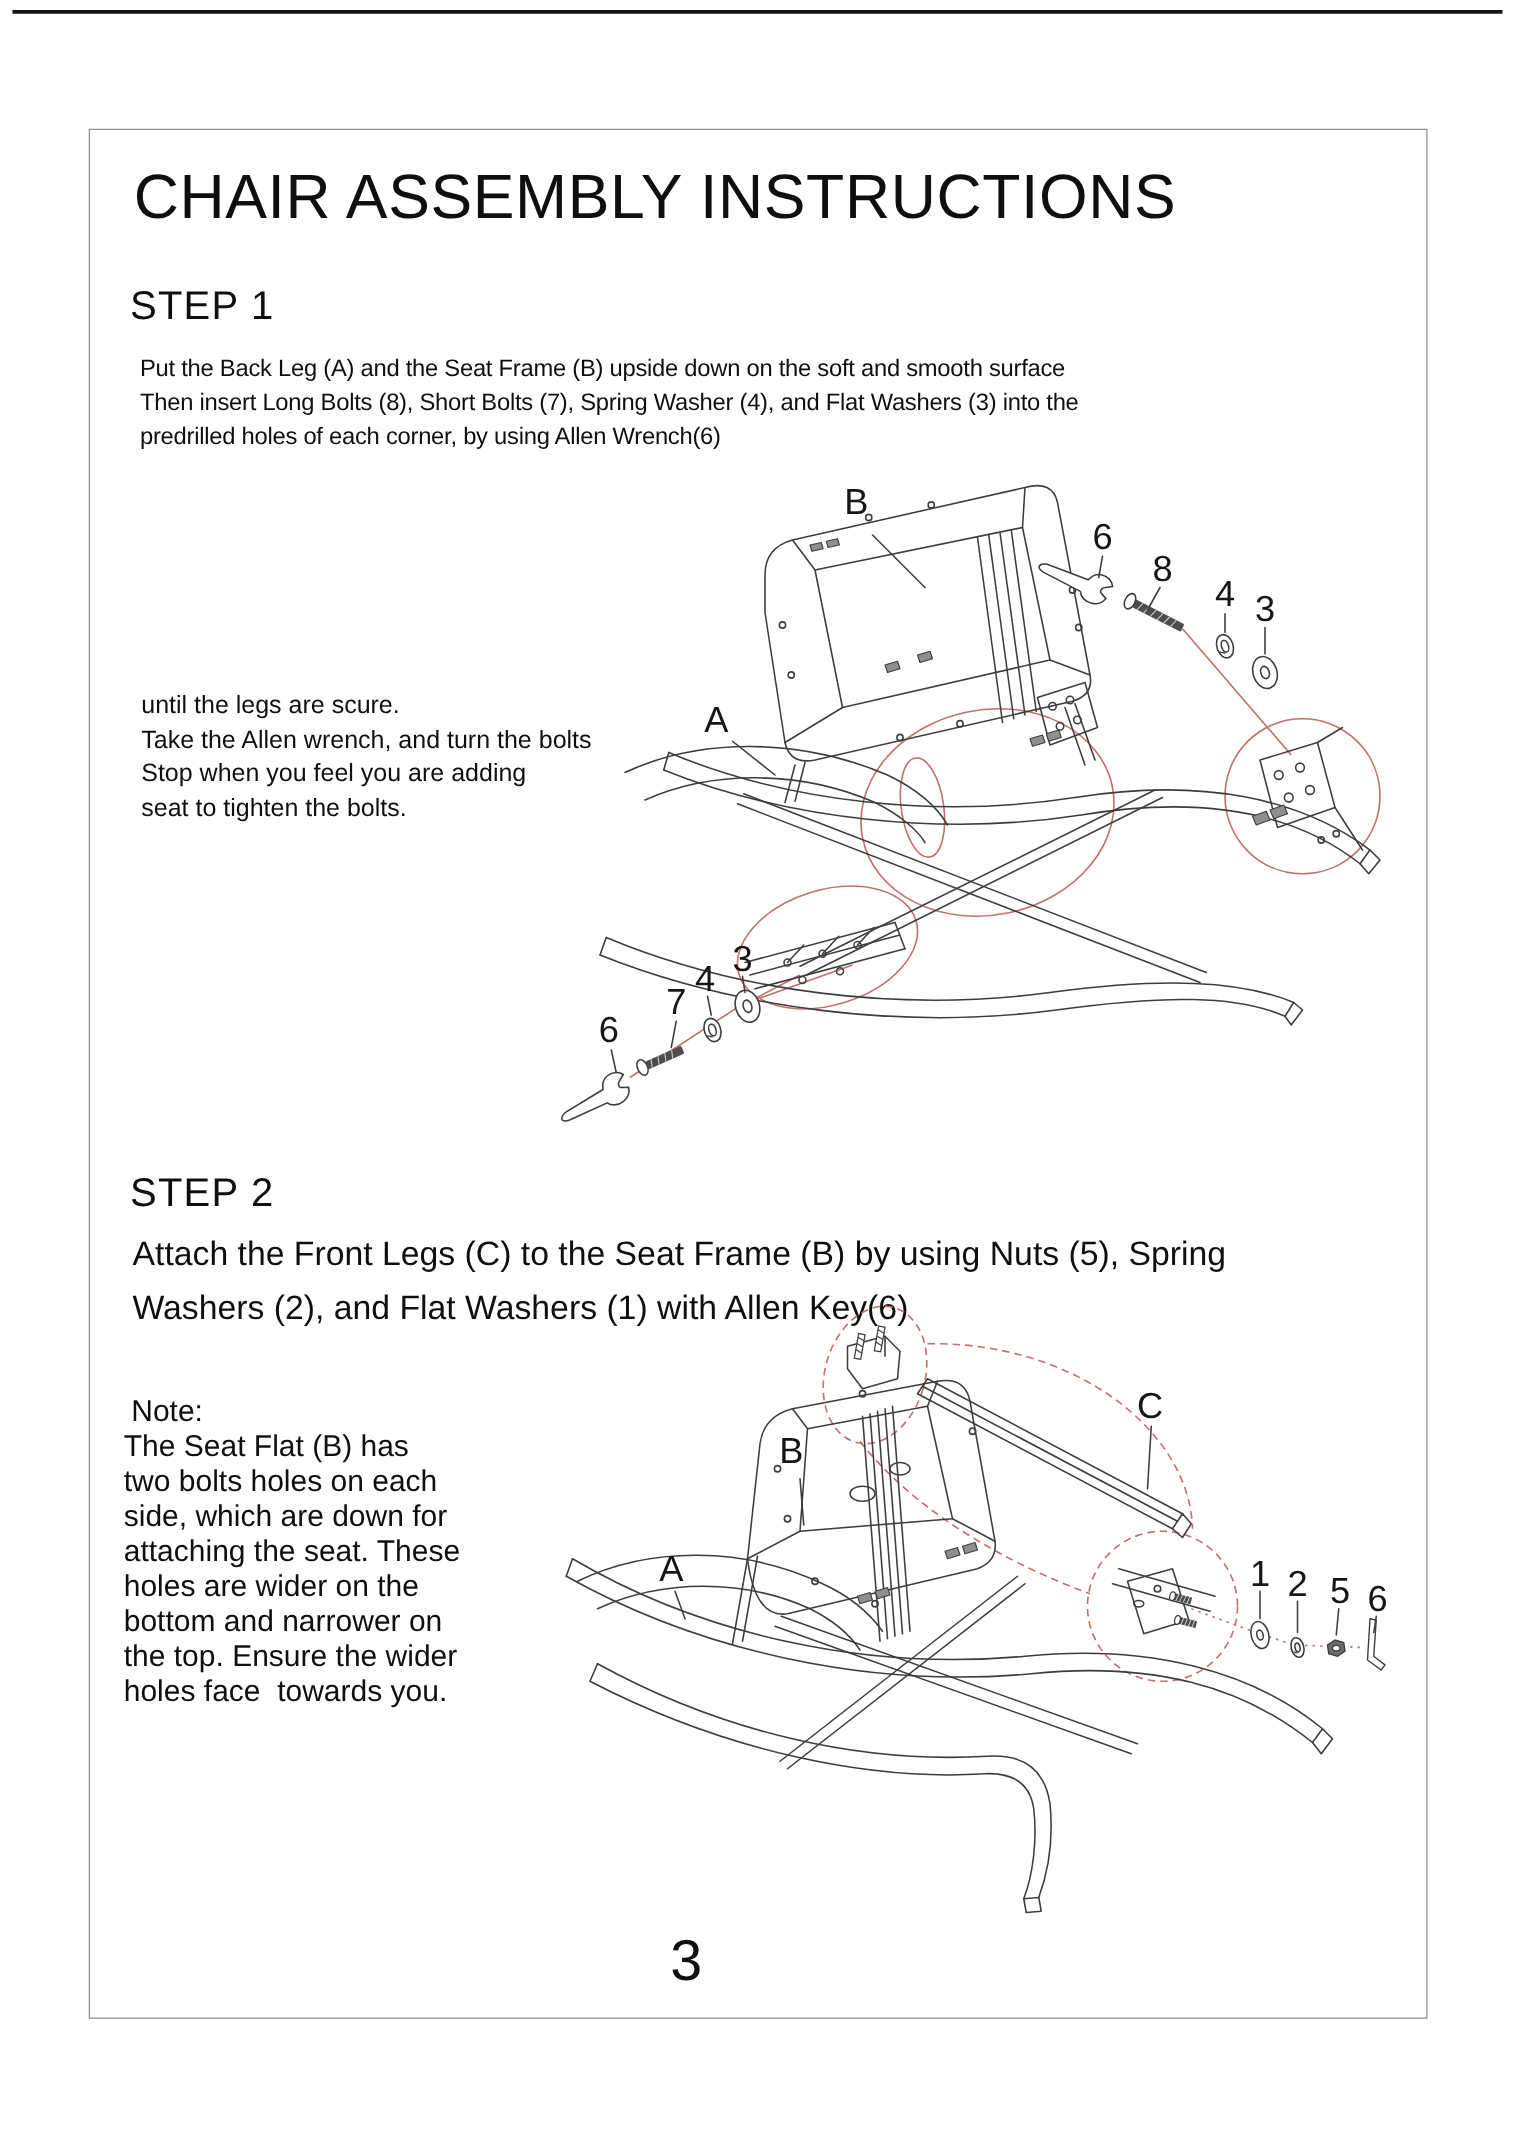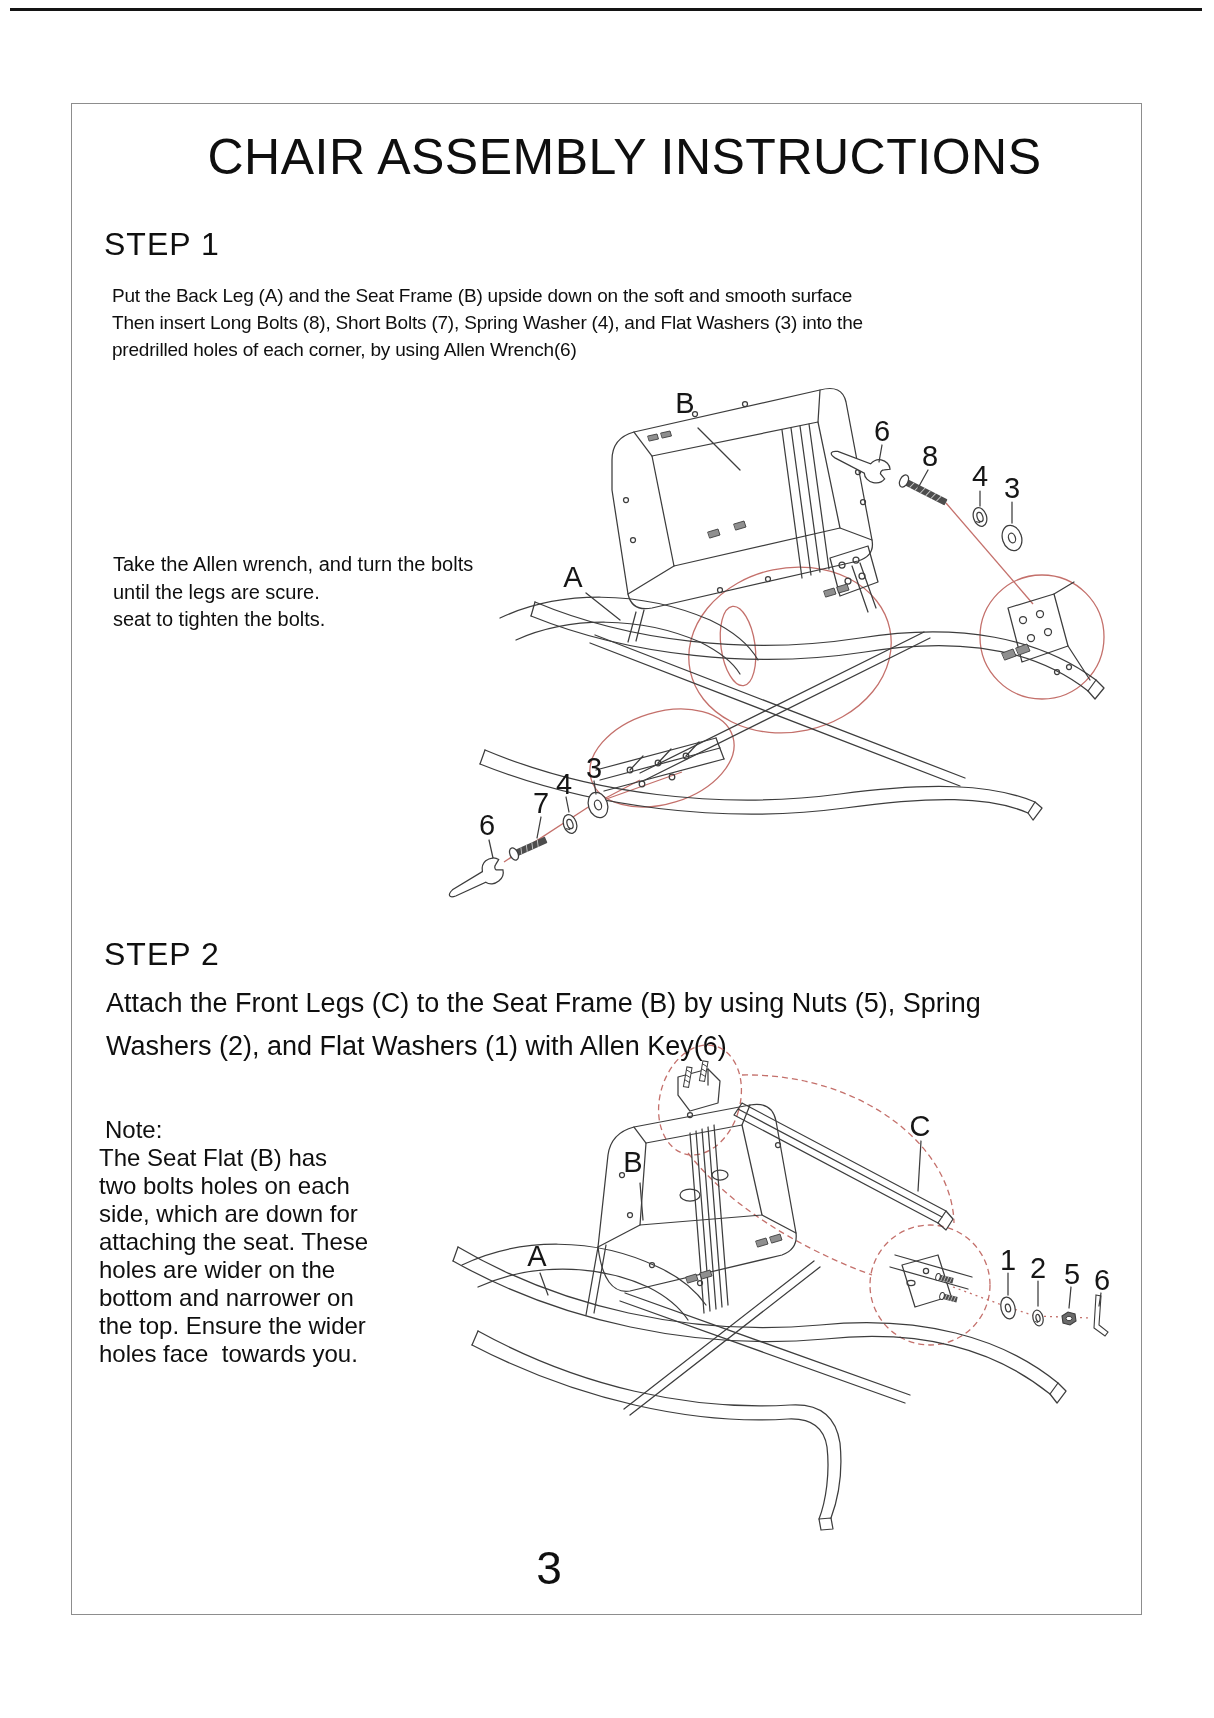--- a/index.html
+++ b/index.html
@@ -2,21 +2,21 @@
 <html style="--callout-red: #c4706b; --line-color: #3d3d3d;"><head>
 <meta charset="utf-8">
 <style>
   html,body{margin:0;padding:0;background:#ffffff;}
   .canvas{position:relative;width:1214px;height:1718px;background:#ffffff;overflow:hidden;
           font-family:"Liberation Sans", sans-serif;color:#0f0f0f;}
   .top-rule{position:absolute;left:10px;top:8px;width:1192px;height:3px;background:#141414;}
   .page-border{position:absolute;left:71px;top:103px;width:1071px;height:1512px;
                border:1.5px solid #8d8d8d;box-sizing:border-box;background:#ffffff;}
   .title{position:absolute;left:71px;top:128px;width:1071px;box-sizing:border-box;padding-left:36px;
-         margin:0;text-align:center;font-size:50px;font-weight:400;letter-spacing:0.5px;}
+         margin:0;text-align:left;font-size:50px;font-weight:400;letter-spacing:0.5px;}
   .step-heading{position:absolute;margin:0;font-size:32px;font-weight:400;letter-spacing:1px;}
   #step1-heading{left:104px;top:226px;}
   #step2-heading{left:104px;top:936px;}
   .textline{white-space:pre;}
   .step1-body{position:absolute;left:112px;top:282px;font-size:19px;letter-spacing:-0.2px;line-height:27px;}
   .step1-note{position:absolute;left:113px;top:551px;font-size:20px;line-height:27.5px;}
   .step2-body{position:absolute;left:106px;top:982px;font-size:27px;line-height:43px;}
   .step2-note{position:absolute;left:99px;top:1116px;font-size:24px;line-height:28px;}
   .step2-note .note-title{padding-left:6px;}
   .page-number{position:absolute;left:549px;top:1568px;transform:translate(-50%,-50%);font-size:46px;}
@@ -41,22 +41,23 @@
   <h1 class="title">CHAIR ASSEMBLY INSTRUCTIONS</h1>
 
   <h2 class="step-heading" id="step1-heading">STEP 1</h2>
   <div class="step1-body">
     <div class="textline">Put the Back Leg (A) and the Seat Frame (B) upside down on the soft and smooth surface</div>
     <div class="textline">Then insert Long Bolts (8), Short Bolts (7), Spring Washer (4), and Flat Washers (3) into the</div>
     <div class="textline">predrilled holes of each corner, by using Allen Wrench(6)</div>
   </div>
 
   <div class="step1-note">
+    <div class="textline">until the legs are scure.</div>
     <div class="textline">Take the Allen wrench, and turn the bolts</div>
-    <div class="textline">until the legs are scure.</div>
+    <div class="textline">Stop when you feel you are adding</div>
     <div class="textline">seat to tighten the bolts.</div>
   </div>
 
   <div class="diagram" id="diagram1">
     <svg width="760" height="560" viewBox="0 0 760 560">
       <defs>
         <g id="wrench">
           <path fill="#ffffff" stroke="currentColor" stroke-width="1.25" d="M-46,-2 C-53,0 -53,4 -46,5 L-13,7 C-11,11 -6,13 -1,12 C4,11 7,8 8,4 L2,1 C1,-1 2,-3 4,-4 L9,-7 C7,-11 2,-13 -3,-12 C-8,-11 -10,-7 -11,-4 Z"></path>
         </g>
         <g id="bolt-long">

